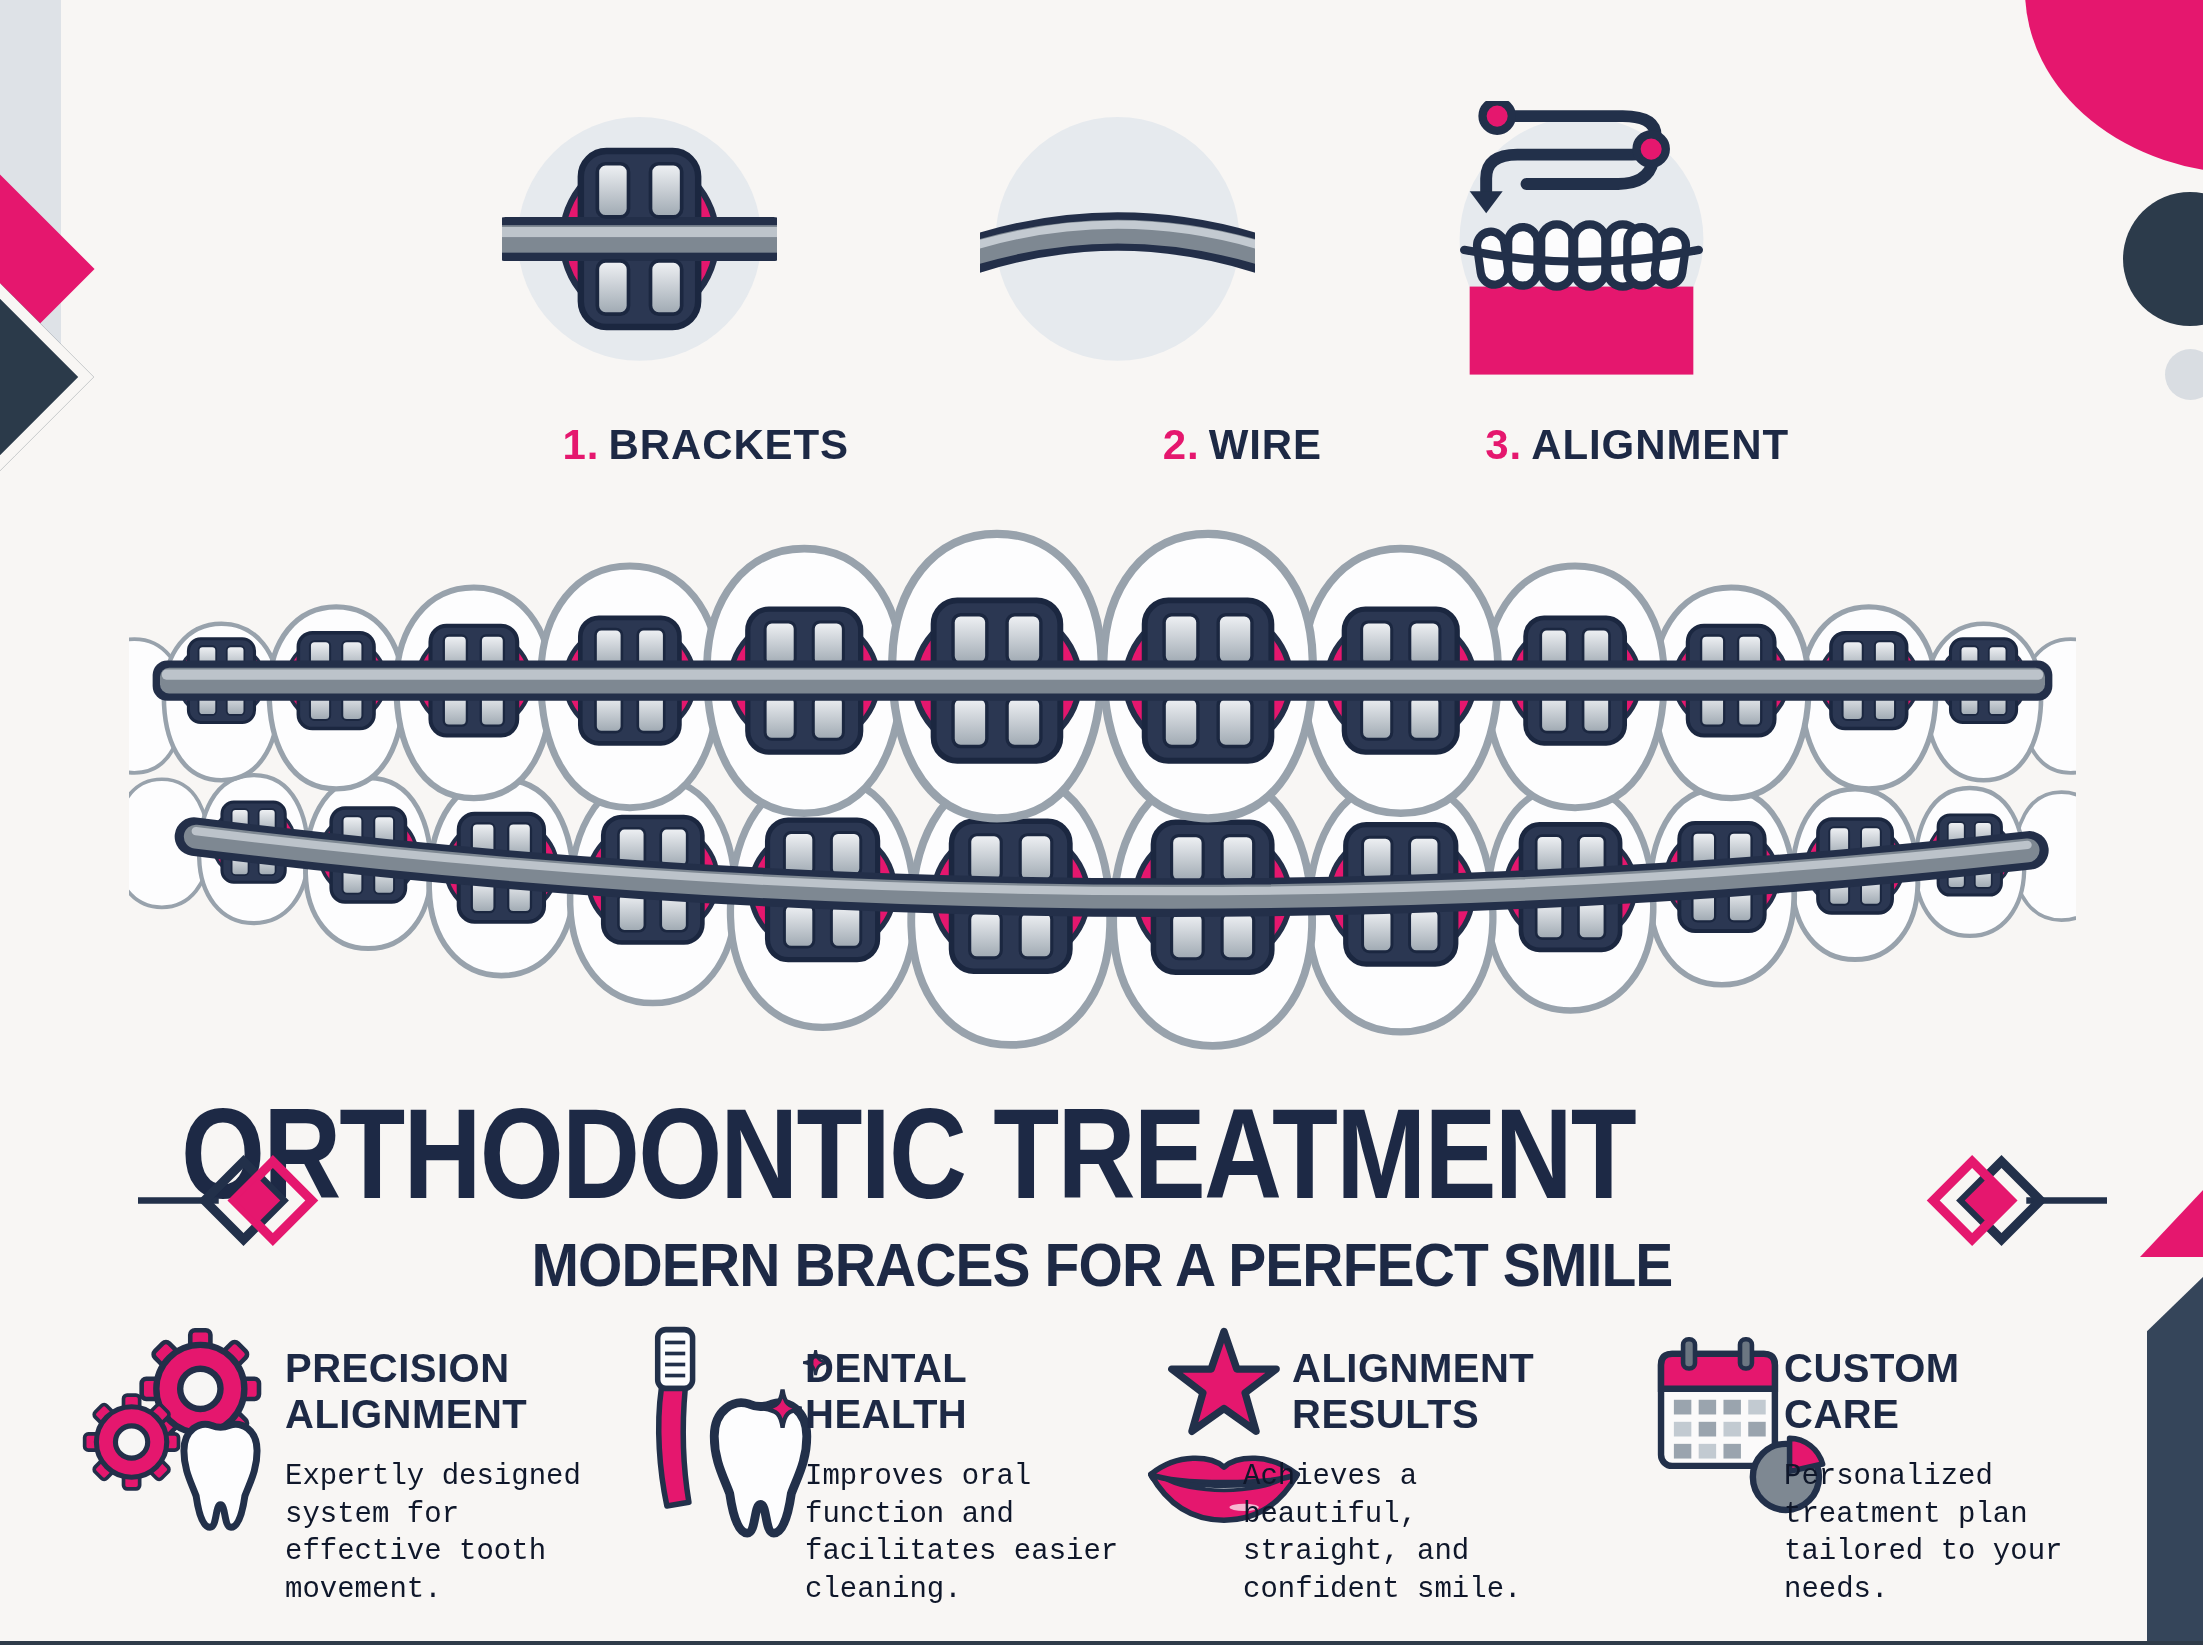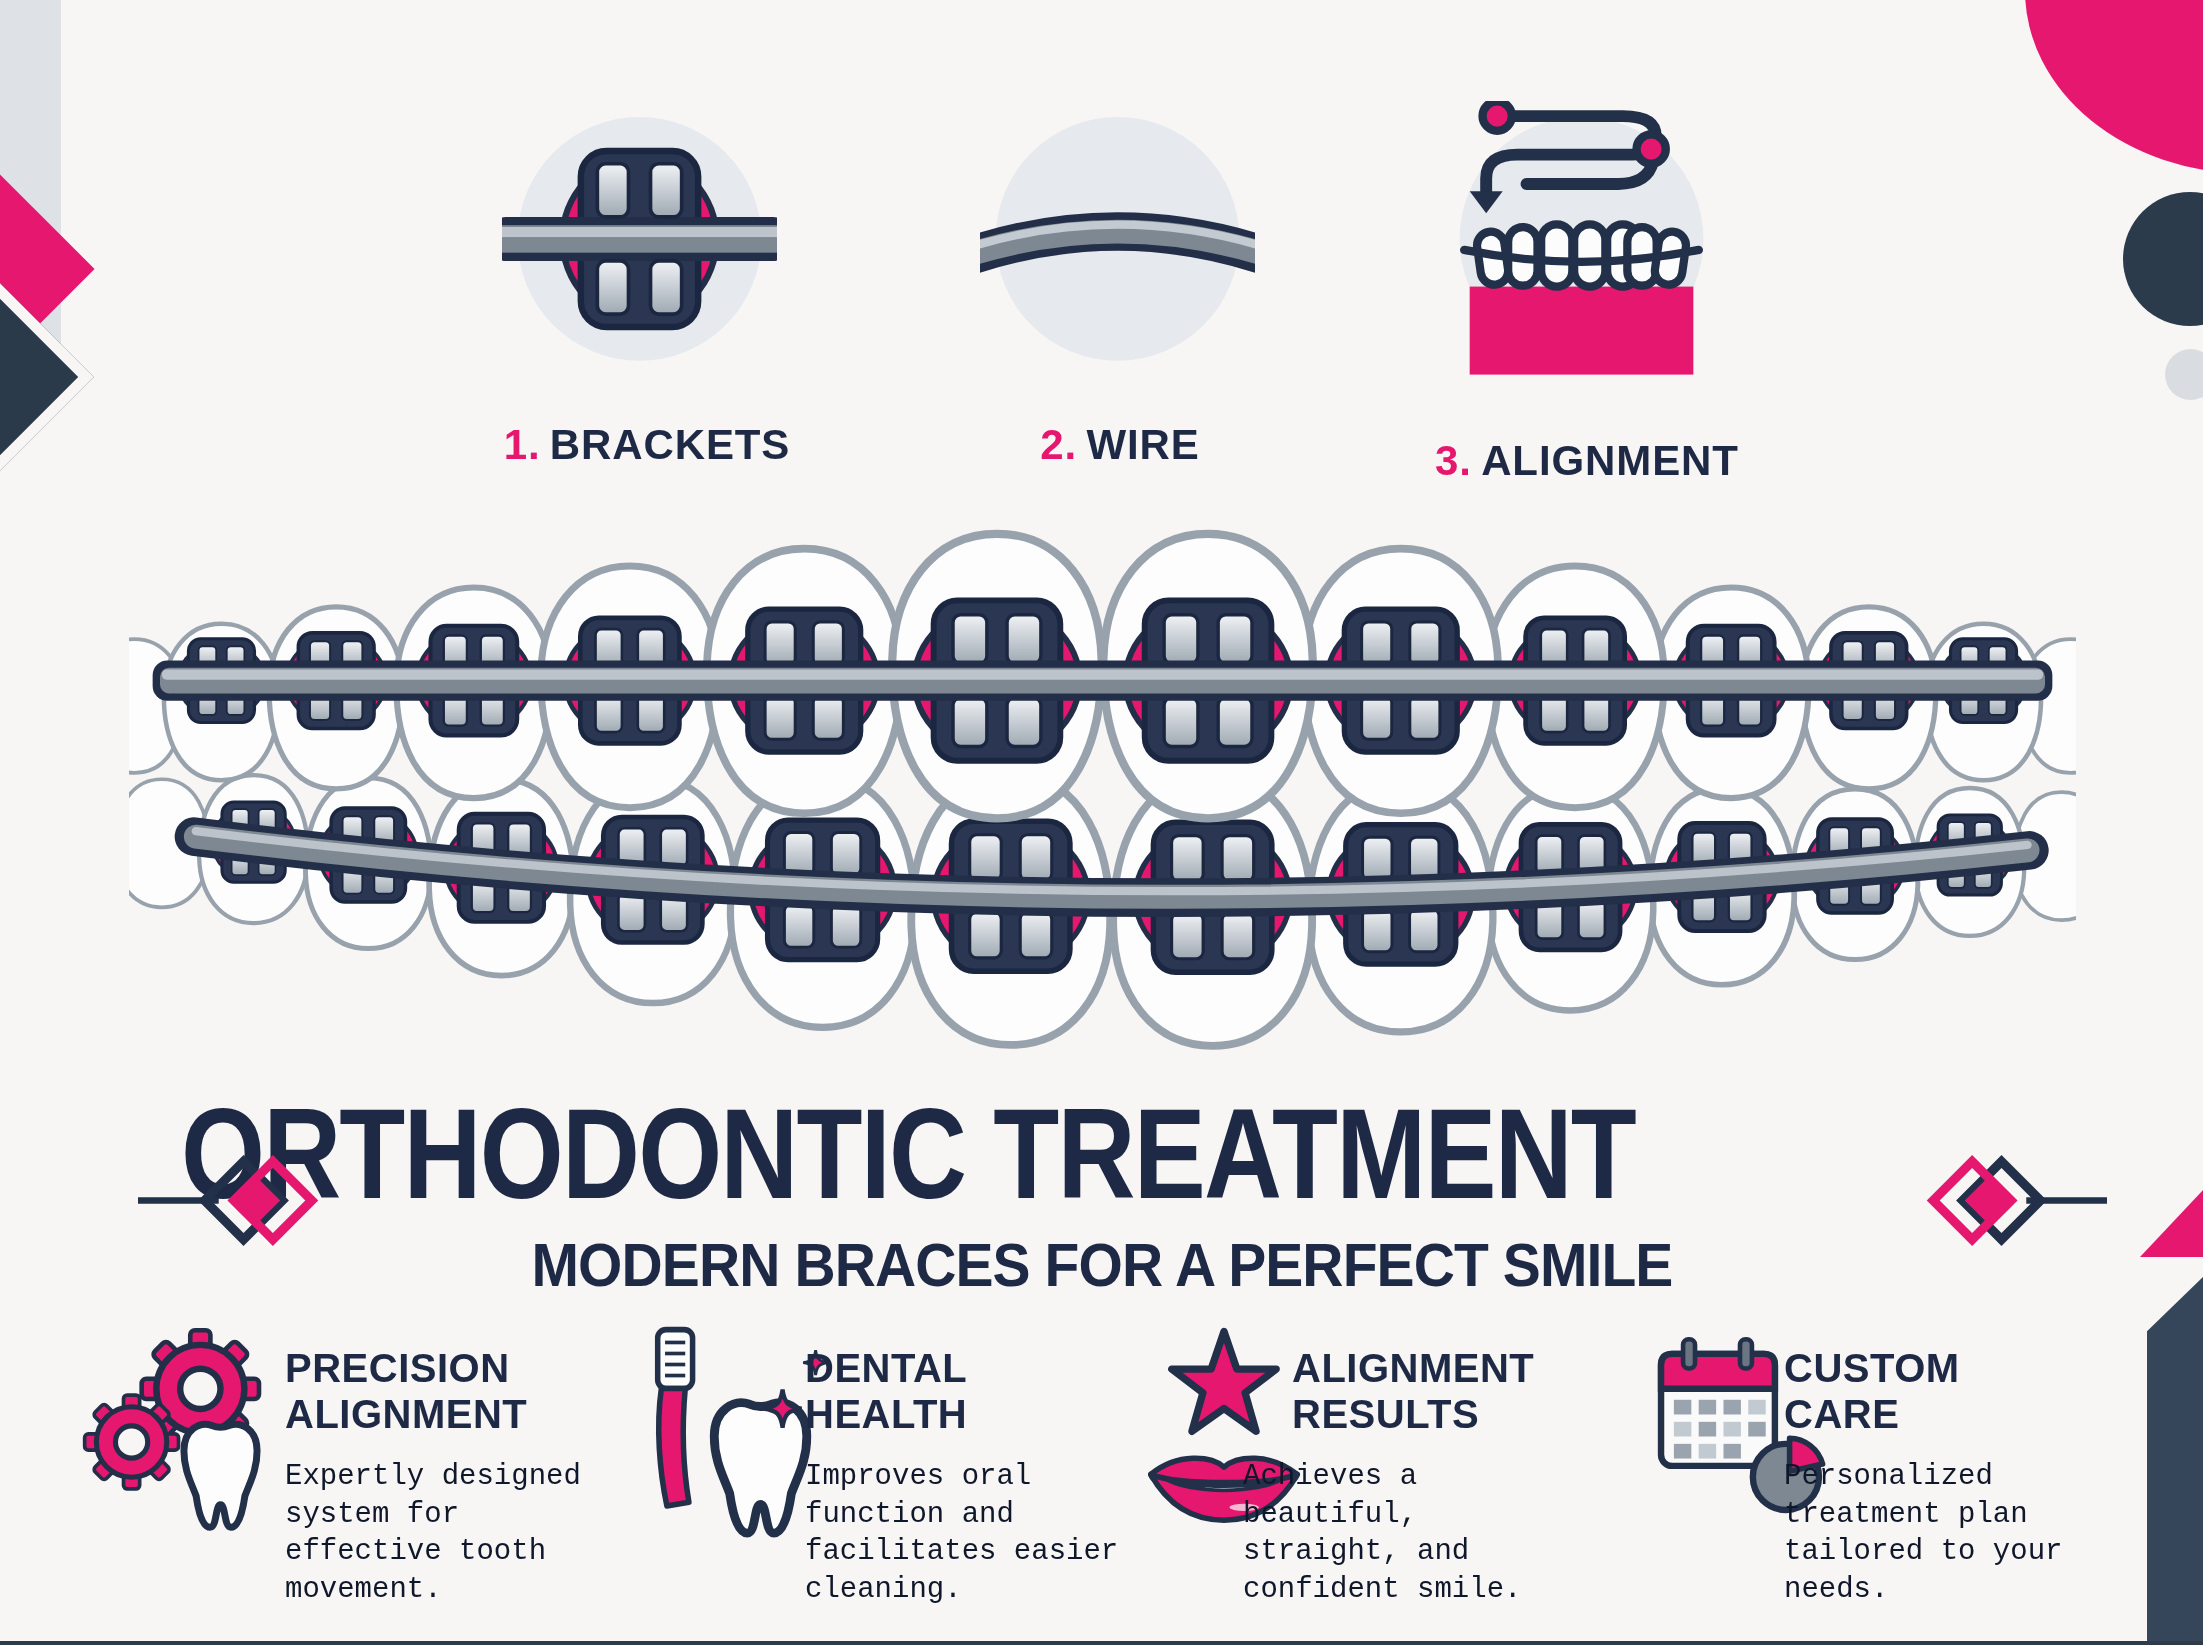--- a/index.html
+++ b/index.html
@@ -20,28 +20,28 @@
   .pink-tri-br{left:2140px;top:1189px;width:64px;height:68px;background:#E5176E;clip-path:polygon(100% 0,100% 100%,0 100%);}
   .navy-slab-br{left:2147px;top:1276px;width:57px;height:369px;background:#35455A;clip-path:polygon(100% 0,100% 100%,0 100%,0 15%);}
   .bottom-line{left:0;bottom:0;width:100%;height:4.6px;background:#2F3B49;}
 
   
   .step-icon{position:absolute;top:101px;}
   .step-icon.s1{left:502px;}
   .step-icon.s2{left:980px;}
   .step-icon.s3{left:1444px;}
   .step-label{
-    position:absolute;top:421px;width:404px;text-align:center;
+    position:absolute;top:421px;width:404px;text-align:right;
     font-size:42px;font-weight:bold;letter-spacing:0.9px;
   }
   .step-label .num{color:#E5176E;margin-right:9.2px;}
   .step-label .word{color:#1D2945;}
   .step-label.l1{left:445px;}
   .step-label.l2{left:918px;}
-  .step-label.l3{left:1385px;margin-top:16px;}
+  .step-label.l3{left:1385px;}
 
   
   .braces{position:absolute;left:129px;top:520px;}
 
   
   .title-row{position:absolute;left:0;top:1080px;width:1816px;text-align:center;}
   .main-title{
     display:inline-block;font-size:108px;font-weight:bold;letter-spacing:-1.8px;
     color:#1D2945;transform:scaleY(1.18);transform-origin:center top;white-space:nowrap;
   }

